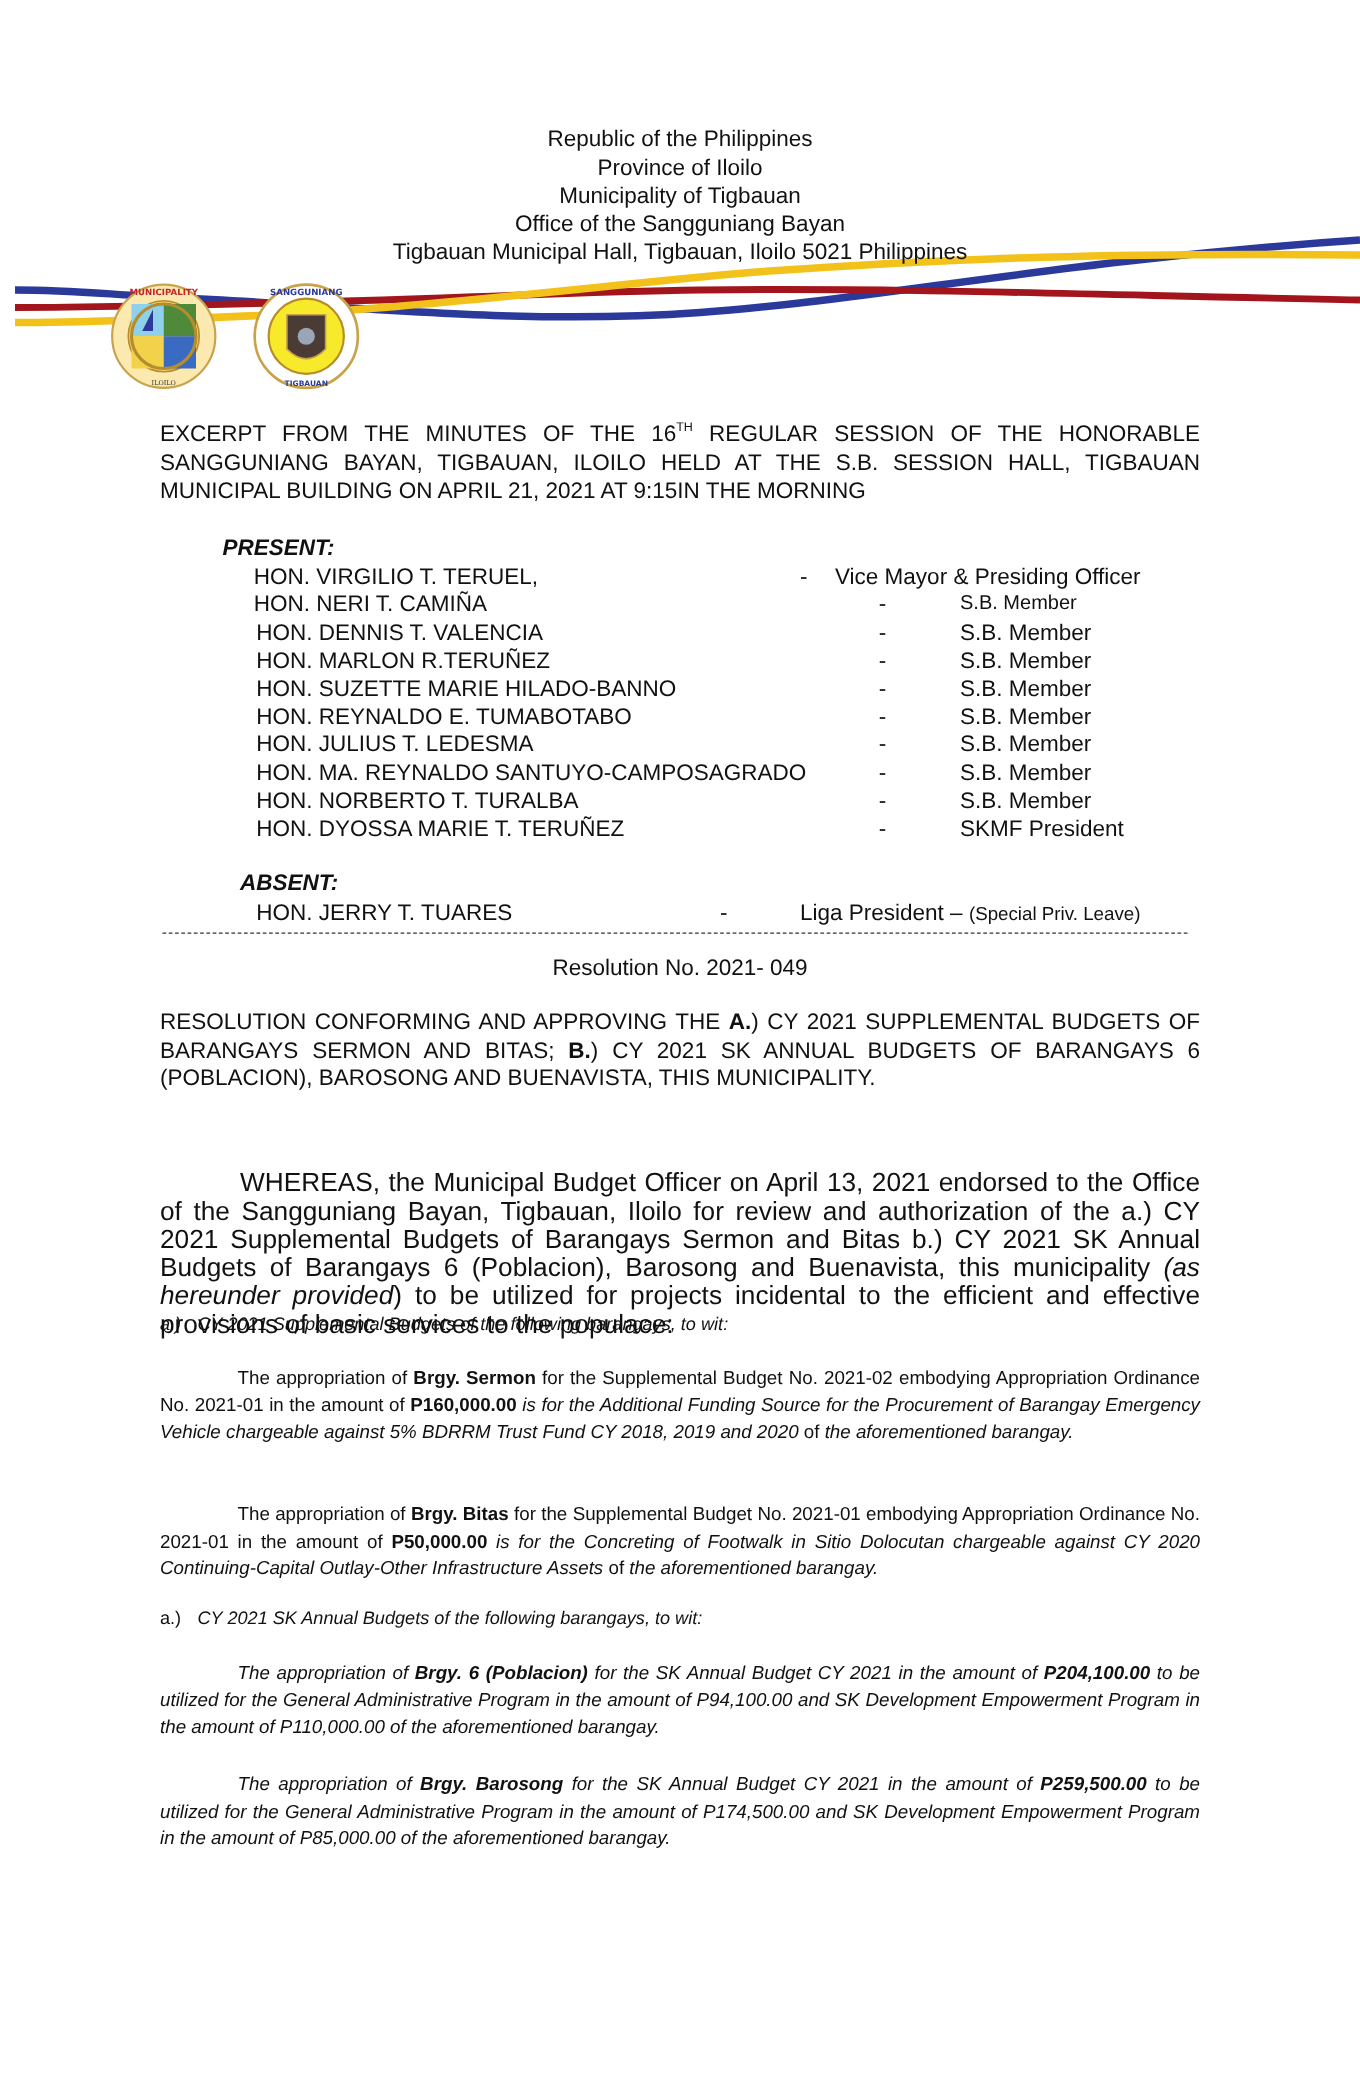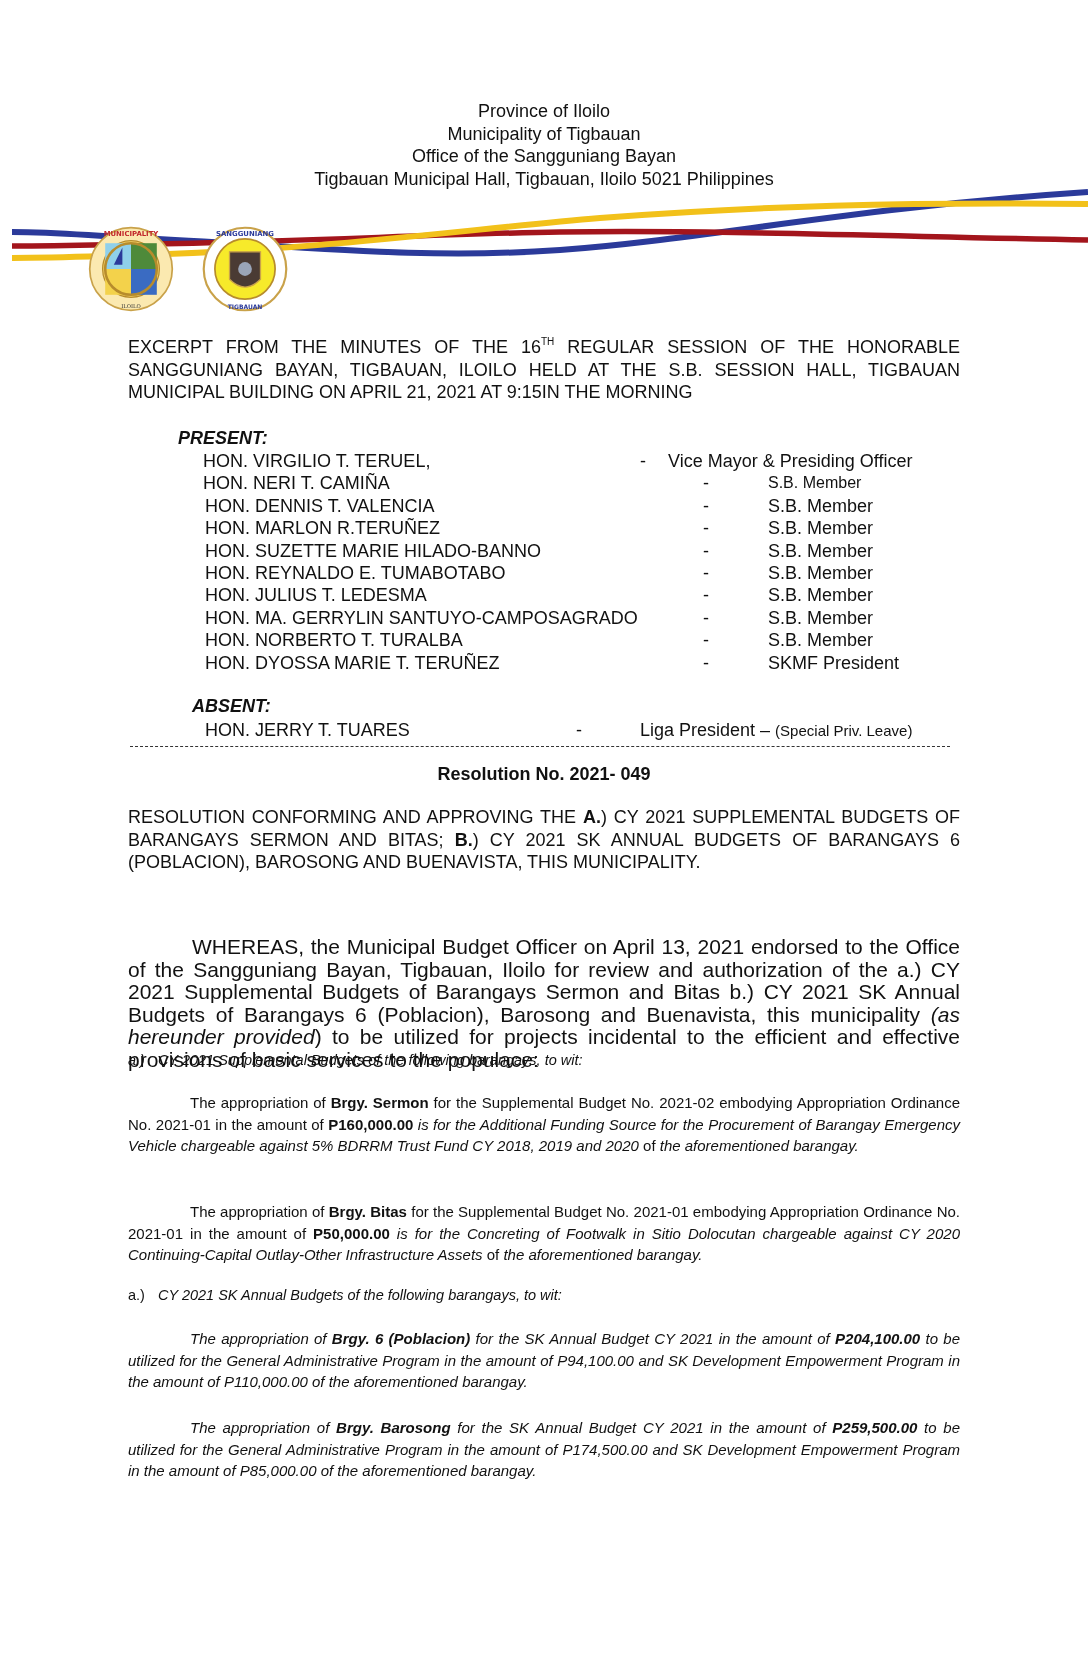--- a/index.html
+++ b/index.html
@@ -11,21 +11,21 @@
   .seal1 { left: 88px; }
   .seal2 { left: 202px; }
   .excerpt { position: absolute; left: 128px; top: 336px; width: 832px; font-size: 18px; line-height: 22.5px; text-align: justify; text-align-last: left; }
   .excerpt sup { font-size: 10px; vertical-align: 8px; line-height: 0; margin-top: 28px; }
   .sec-label { position: absolute; font-weight: bold; font-style: italic; font-size: 18px; }
   .att { position: absolute; font-size: 18px; line-height: 22.5px; }
   .att-name { position: absolute; white-space: nowrap; }
   .att-dash { position: absolute; }
   .att-role { position: absolute; white-space: nowrap; }
   .divider { position: absolute; left: 130px; top: 746px; width: 820px; height: 0; border-top: 1.5px dashed #333; }
-  .res-no { position: absolute; left: 0; top: 764px; width: 1088px; text-align: center; font-weight: bold; font-size: 18px; }
+  .res-no { position: absolute; left: 0; top: 764px; width: 1088px; text-align: center; font-weight: normal; font-size: 18px; }
   .res-title { position: absolute; left: 128px; top: 806px; width: 832px; font-size: 18px; line-height: 22.5px; text-align: justify; }
   .whereas { position: absolute; left: 128px; top: 936px; width: 832px; font-size: 21px; line-height: 22.5px; text-align: justify; }
   .whereas .indent { display: inline-block; width: 64px; }
   .cal { font-family: "Liberation Sans Narrow", "Liberation Sans", sans-serif; }
   .subhead { position: absolute; left: 128px; font-size: 14.5px; font-weight: normal; font-style: italic; }
   .subhead .lbl { display: inline-block; width: 30px; }
   .para { position: absolute; left: 128px; width: 832px; font-size: 15px; line-height: 21.5px; text-align: justify; }
   .para .indent { display: inline-block; width: 62px; }
   .para b { font-weight: bold; }
   .it { font-style: italic; }
@@ -54,20 +54,21 @@
 <svg class="seal seal2" viewBox="0 0 100 100">
   <circle cx="50" cy="50" r="48" fill="#ffffff" stroke="#c9a24a" stroke-width="2.5"></circle>
   <circle cx="50" cy="50" r="35" fill="#f7ea2a" stroke="#b78c2c" stroke-width="2"></circle>
   <path d="M32,30 L68,30 L68,62 Q50,80 32,62 Z" fill="#4a3b34" stroke="#c9a24a" stroke-width="1.5"></path>
   <circle cx="50" cy="50" r="8" fill="#9aa5b8"></circle>
   <text x="50" y="12" font-size="8" text-anchor="middle" fill="#2b3a9a" font-weight="bold" font-family="DejaVu Sans, sans-serif">SANGGUNIANG</text>
   <text x="50" y="96" font-size="7" text-anchor="middle" fill="#2b3a9a" font-weight="bold" font-family="DejaVu Sans, sans-serif">TIGBAUAN</text>
 </svg>
 
 <div class="letterhead">
+  <div>Republic of the Philippines</div>
   <div>Province of Iloilo</div>
   <div>Municipality of Tigbauan</div>
   <div>Office of the Sangguniang Bayan</div>
   <div>Tigbauan Municipal Hall, Tigbauan, Iloilo 5021 Philippines</div>
 </div>
 
 <div class="excerpt"><span>EXCERPT FROM THE MINUTES OF THE 16</span><sup>TH</sup><span> REGULAR SESSION OF THE HONORABLE SANGGUNIANG BAYAN, TIGBAUAN, ILOILO HELD AT THE S.B. SESSION HALL, TIGBAUAN MUNICIPAL BUILDING ON APRIL 21, 2021 AT 9:15IN THE MORNING</span></div>
 
 <div class="sec-label" style="left:178px; top:428px;">PRESENT:</div>
 <div class="att" id="present-list" style="left:0; top:450px; width:1088px; height:230px;">
@@ -100,21 +101,21 @@
       <span class="att-name" style="left: 205px;">HON. REYNALDO E. TUMABOTABO</span>
       <span class="att-dash" style="left: 703px;">-</span>
       <span class="att-role" style="left: 768px;">S.B. Member</span>
     </div>
     <div style="position: absolute; left: 0px; top: 134.4px; width: 1088px; height: 22px;">
       <span class="att-name" style="left: 205px;">HON. JULIUS T. LEDESMA</span>
       <span class="att-dash" style="left: 703px;">-</span>
       <span class="att-role" style="left: 768px;">S.B. Member</span>
     </div>
     <div style="position: absolute; left: 0px; top: 156.8px; width: 1088px; height: 22px;">
-      <span class="att-name" style="left: 205px;">HON. MA. GERRYLIN SANTUYO-CAMPOSAGRADO</span>
+      <span class="att-name" style="left: 205px;">HON. MA. REYNALDO SANTUYO-CAMPOSAGRADO</span>
       <span class="att-dash" style="left: 703px;">-</span>
       <span class="att-role" style="left: 768px;">S.B. Member</span>
     </div>
     <div style="position: absolute; left: 0px; top: 179.2px; width: 1088px; height: 22px; padding-left: 34px;">
       <span class="att-name" style="left: 205px;">HON. NORBERTO T. TURALBA</span>
       <span class="att-dash" style="left: 703px;">-</span>
       <span class="att-role" style="left: 768px;">S.B. Member</span>
     </div>
     <div style="position: absolute; left: 0px; top: 201.6px; width: 1088px; height: 22px;">
       <span class="att-name" style="left: 205px;">HON. DYOSSA MARIE T. TERUÑEZ</span>

